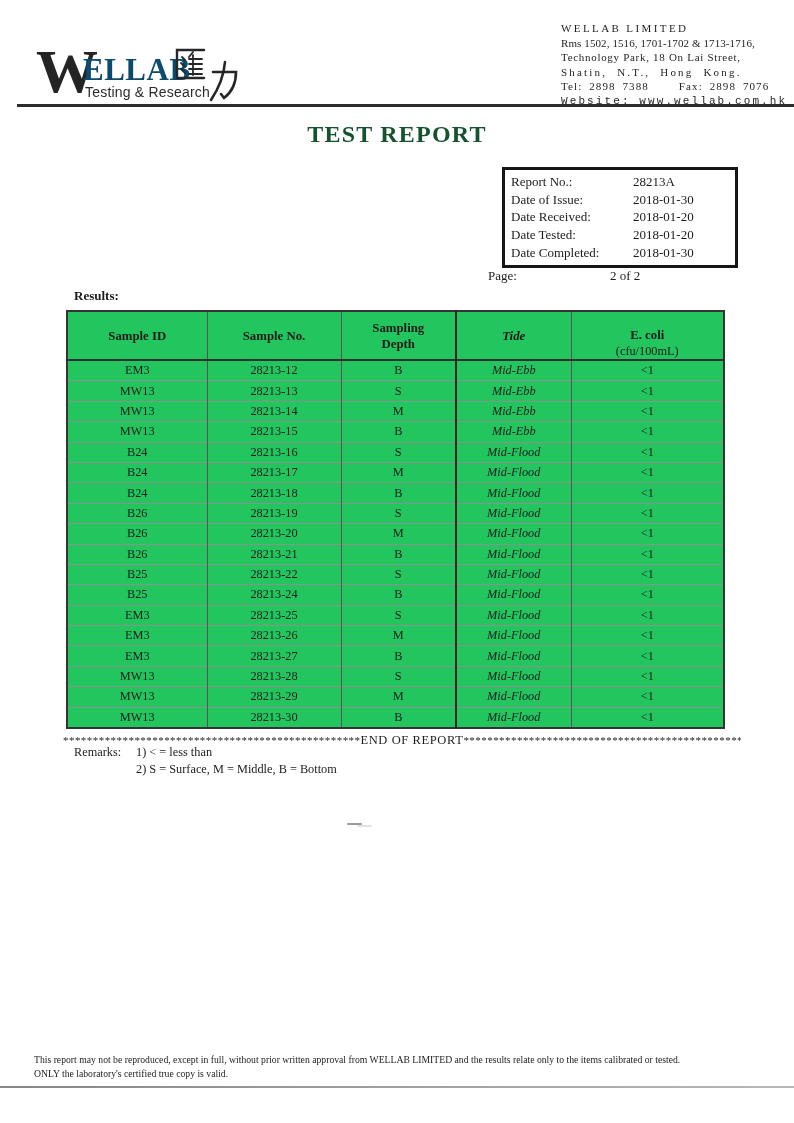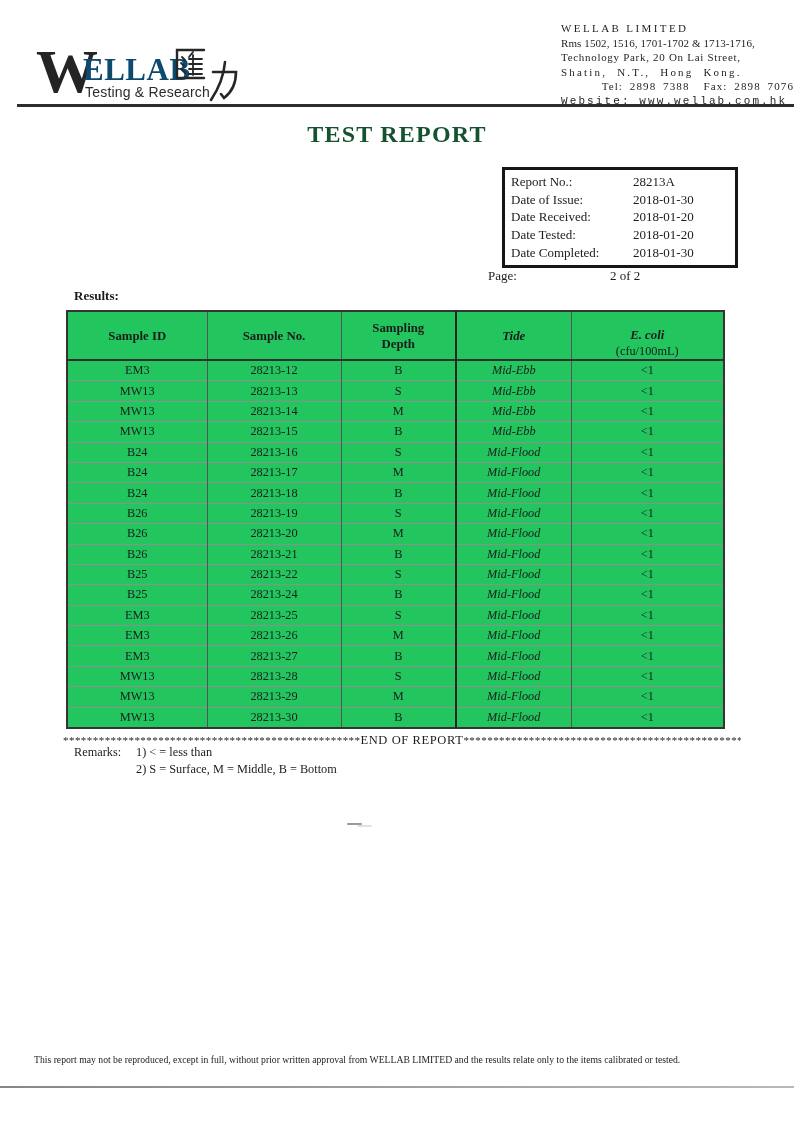--- a/index.html
+++ b/index.html
@@ -15,21 +15,21 @@
   .logo-tagline { position:absolute; left:49px; top:38px; font-size:14px; font-family:"Liberation Sans", sans-serif; letter-spacing:0.2px; color:#2b2b2b; }
   .logo-cn { position:absolute; left:137px; top:0; width:74px; height:58px; }
   
   .addr { position:absolute; left:561px; top:21px; width:233px; font-size:11px; line-height:14.6px; color:#1f1f1f; }
   .addr .l0 { letter-spacing:2.4px; }
   .addr .l1 { letter-spacing:0.1px; }
   .addr .l2 { letter-spacing:0.7px; }
   .addr .l3 { letter-spacing:2.2px; word-spacing:5px; }
   .addr .l4 { letter-spacing:1.1px; word-spacing:3px; }
   .addr .l5 { letter-spacing:2.1px;font-family:Liberation Mono, monospace; }
-  .telfax { display:flex; gap:14px;justify-content:flex-end; }
+  .telfax { display:flex; gap:30px; }
   .rule { position:absolute; left:17px; top:104px; width:777px; height:3px; background:#2c2c2c; }
   
   .title { position:absolute; left:0; top:121px; width:100%; text-align:center; font-size:24px; font-weight:bold; letter-spacing:1.2px; color:#14532d; }
   
   .infobox { position:absolute; left:482px; top:167px; width:236px; border:3px solid #161616; padding:3px 0 3px 6px; box-sizing:border-box; background:#fff;margin-left:20px; }
   .info-row { display:flex; height:17.8px; font-size:13px; align-items:center; }
   .info-label { width:122px; flex:none; }
   .page-row { position:absolute; left:488px; top:268px; width:230px; display:flex; font-size:13px; }
   .page-row .info-label { width:122px; }
   
@@ -37,21 +37,21 @@
   table.results { position:absolute; left:66px; top:310px; width:657px; border-collapse:collapse; table-layout:fixed; background:#22c55e; }
   table.results { border:2px solid #343434; }
   table.results th, table.results td { border-left:1px solid #555; padding:0; text-align:center; vertical-align:middle; }
   table.results th:first-child, table.results td:first-child { border-left:none; }
   table.results th:nth-child(4), table.results td:nth-child(4) { border-left:2px solid #262626;font-style:italic; }
   table.results thead tr { border-bottom:2px solid #303030; }
   table.results tbody tr { border-top:1px solid #8f8f8f; }
   table.results th { height:42px; font-size:12.8px; font-weight:bold; line-height:16px; }
   table.results td { height:19.4px; font-size:12.3px; color:#1d1d1d; }
   .th-depth-inner { display:inline-block; width:70px; }
-  .ecoli-l1 { font-style:italic; font-weight:bold; display:block;margin-top:15px; }
+  .ecoli-l1 { font-weight:bold; display:block;margin-top:15px; }
   .ecoli-l2 { font-weight:normal; font-size:12.3px; display:block; }
   
   .remarks { position:absolute; left:74px; top:700px; display:flex; font-size:12.3px; line-height:16.5px;margin-top:44px; }
   .remarks-label { width:62px; flex:none; }
   .endline { position:absolute; left:63px; top:733px; width:678px; white-space:nowrap; overflow:hidden; font-size:11px; letter-spacing:0.45px; color:#1d1d1d; }
   .eor-text { font-size:12.5px; letter-spacing:0.6px; }
   
   .smudge { position:absolute; left:347px; top:823px; width:15px; height:2px; background:#9a9a9a; box-shadow:10px 2px 0 -0.5px #c4c4c4; border-radius:1px; }
   .footer { position:absolute; left:34px; top:1053px; width:748px; font-size:9.7px; line-height:13.8px; color:#232323; }
   .bottom-edge { position:absolute; left:0; top:1086px; width:794px; height:2px; background:linear-gradient(to right,#878787,#b8b8b8); }
@@ -87,21 +87,21 @@
           <path d="M40 26 H63 C63 36 59 46 51 52 l-3 -4"></path>
           <path d="M52 16 C51 28 46 42 38 54"></path>
         </g>
       </g>
     </svg>
   </div>
 
   <div class="addr">
     <div class="l0">WELLAB LIMITED</div>
     <div class="l1">Rms 1502, 1516, 1701-1702 &amp; 1713-1716,</div>
-    <div class="l2">Technology Park, 20 On Lai Street,</div>
+    <div class="l2">Technology Park, 18 On Lai Street,</div>
     <div class="l3">Shatin, N.T., Hong Kong.</div>
     <div class="l4 telfax">
       <span>Tel: 2898 7388</span>
       <span>Fax: 2898 7076</span>
     </div>
     <div class="l5">Website: www.wellab.com.hk</div>
   </div>
 
   <div class="rule"></div>
 
@@ -294,15 +294,16 @@
     </span>
   </div>
 
   <div class="endline"><span>**************************************************</span><span class="eor-text">END OF REPORT</span><span>***************************************************</span></div>
 
   <div class="smudge"></div>
   <div class="bottom-edge"></div>
 
   <div class="footer">
     <div>This report may not be reproduced, except in full, without prior written approval from WELLAB LIMITED and the results relate only to the items calibrated or tested.</div>
+    <div>ONLY the laboratory's certified true copy is valid.</div>
   </div>
 
 </div>
 
 </body></html>

